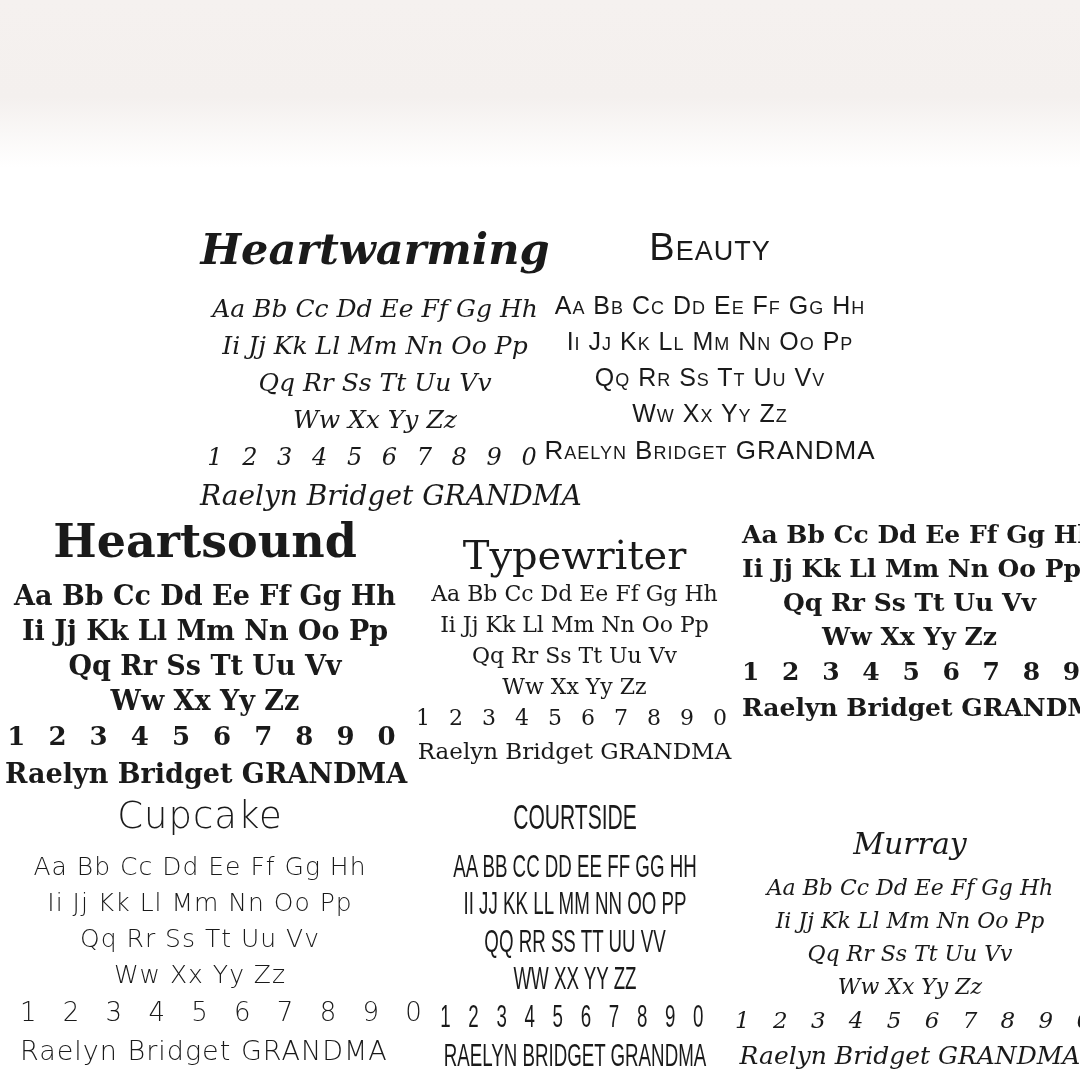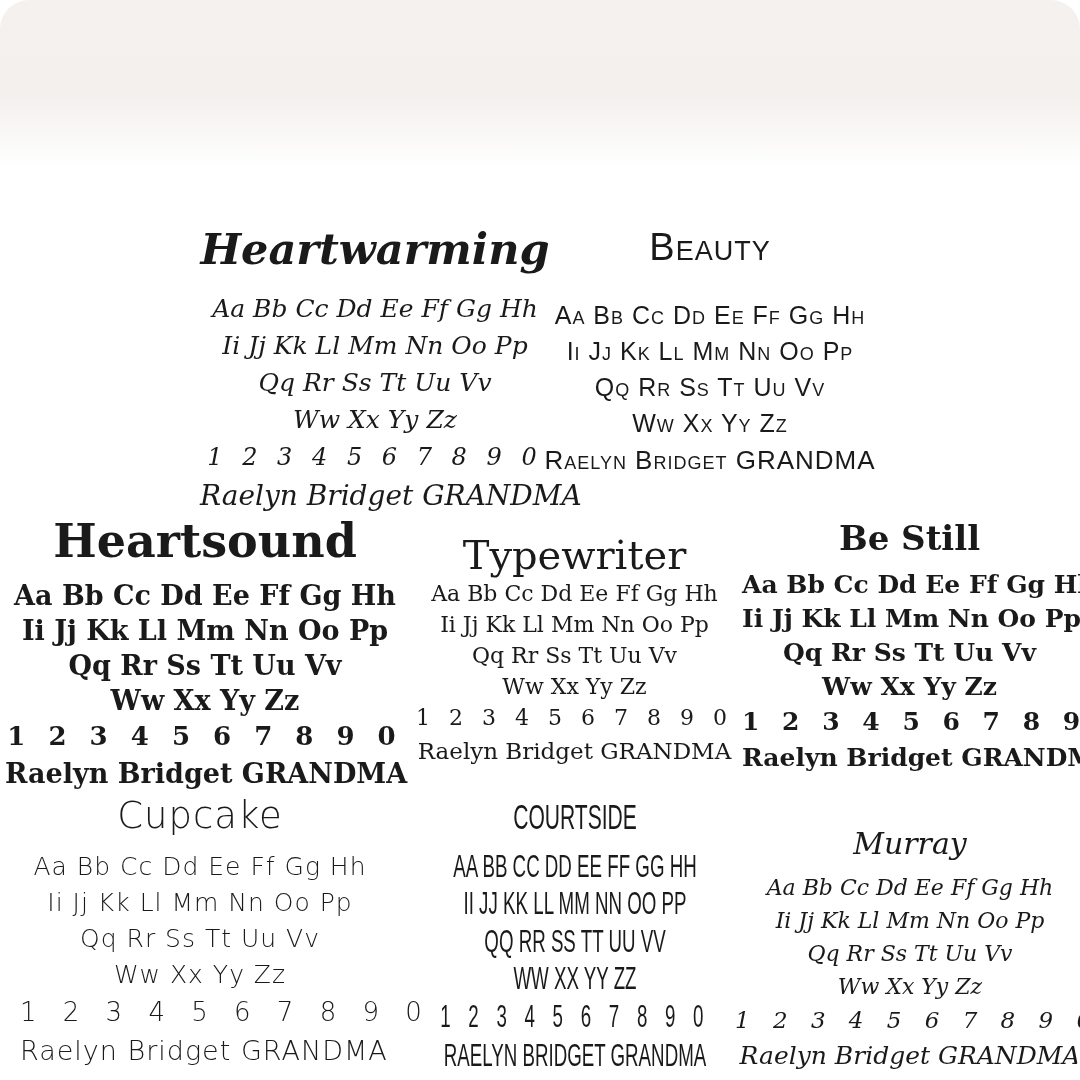--- a/index.html
+++ b/index.html
@@ -5,41 +5,40 @@
   html, body { margin: 0; padding: 0; }
   body { font-family: "DejaVu Sans", sans-serif; }
 
   .sheet {
     position: relative;
     width: 1080px;
     height: 1080px;
     overflow: hidden;
     background: linear-gradient(180deg, #f5f1ef 0%, #f4f0ee 9%, #ffffff 15.5%, #ffffff 100%);
     color: #1a1a1a;
-    border-radius: 29px;
   }
 
   .sample { position: absolute; text-align: center; }
   .fname  { white-space: nowrap; }
   .line   { white-space: nowrap; }
   .nums   { letter-spacing: 4px; white-space: nowrap; }
   .names  { white-space: nowrap; }
 
   
   .s-heartwarming { left: 200px; top: 224px; width: 350px;
     font-family: "DejaVu Serif", serif; font-style: italic; }
   .s-heartwarming .fname { font-size: 43px; font-weight: 700; margin-bottom: 16px; }
   .s-heartwarming .line  { font-size: 25px; line-height: 37px; }
   .s-heartwarming .nums  { font-size: 24px; line-height: 38px; letter-spacing: 6px; }
   .s-heartwarming .names { font-size: 28px; line-height: 40px; }
 
   
   .s-beauty { left: 540px; top: 226px; width: 340px;
     font-family: "Liberation Sans", sans-serif; font-variant: small-caps; letter-spacing: 1px; }
-  .s-beauty .fname { font-size: 38px; margin-bottom: 28px; }
+  .s-beauty .fname { font-size: 38px; margin-bottom: 18px; }
   .s-beauty .line  { font-size: 25px; line-height: 36px; }
   .s-beauty .nums  { font-size: 25px; line-height: 38px; letter-spacing: 8px; }
   .s-beauty .names { font-size: 26px; line-height: 38px; }
 
   
   .s-heartsound { left: 5px; top: 514px; width: 400px;
     font-family: "DejaVu Serif", serif; font-weight: 700; }
   .s-heartsound .fname { font-size: 46px; margin-bottom: 10px; }
   .s-heartsound .line  { font-size: 27px; line-height: 35px; }
   .s-heartsound .nums  { font-size: 26px; line-height: 36px; letter-spacing: 7px; }
@@ -125,21 +124,20 @@
     <div class="fname">Typewriter</div>
     <div class="line">Aa Bb Cc Dd Ee Ff Gg Hh</div>
     <div class="line">Ii Jj Kk Ll Mm Nn Oo Pp</div>
     <div class="line">Qq Rr Ss Tt Uu Vv</div>
     <div class="line">Ww Xx Yy Zz</div>
     <div class="nums">1 2 3 4 5 6 7 8 9 0</div>
     <div class="names">Raelyn Bridget GRANDMA</div>
   </section>
 
   <section class="sample s-bestill">
-    <div class="fname">Be Still</div>
     <div class="line">Aa Bb Cc Dd Ee Ff Gg Hh</div>
     <div class="line">Ii Jj Kk Ll Mm Nn Oo Pp</div>
     <div class="line">Qq Rr Ss Tt Uu Vv</div>
     <div class="line">Ww Xx Yy Zz</div>
     <div class="nums">1 2 3 4 5 6 7 8 9 0</div>
     <div class="names">Raelyn Bridget GRANDMA</div>
   </section>
 
   <section class="sample s-cupcake">
     <div class="fname">Cupcake</div>

